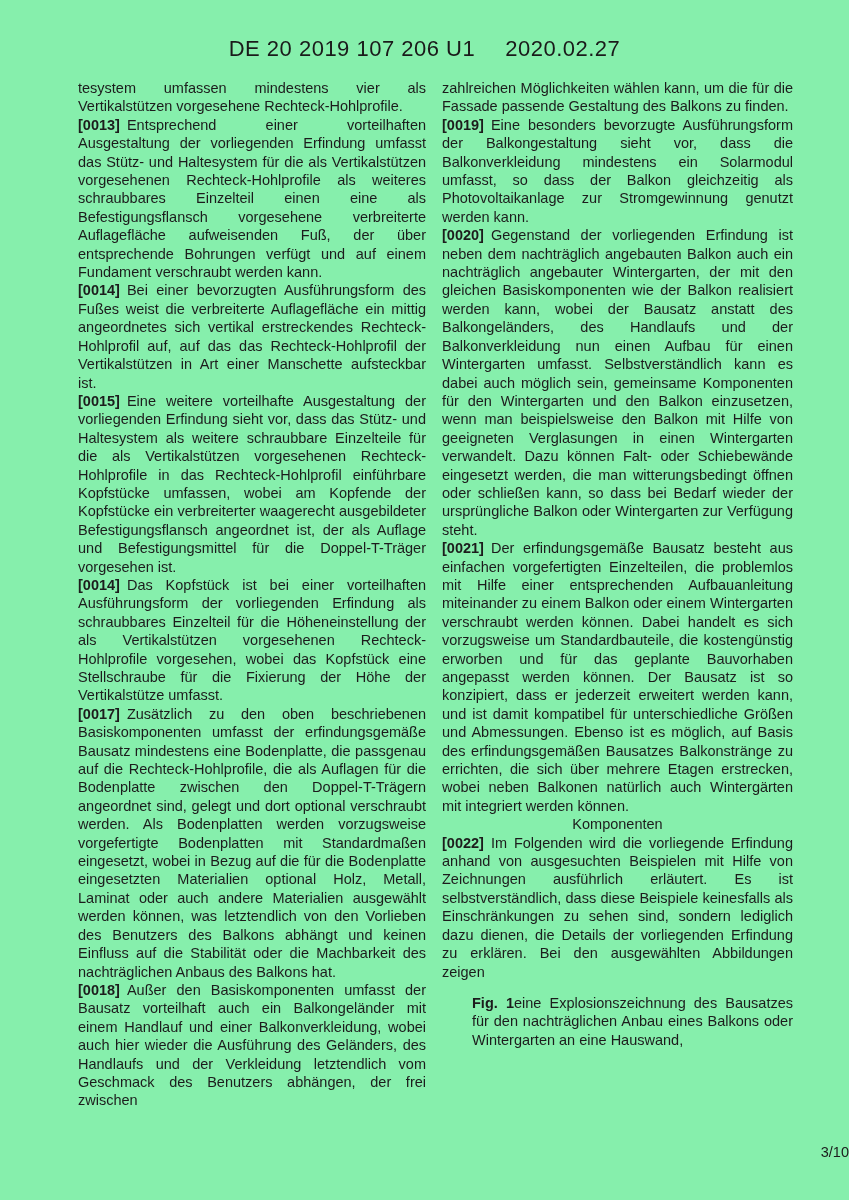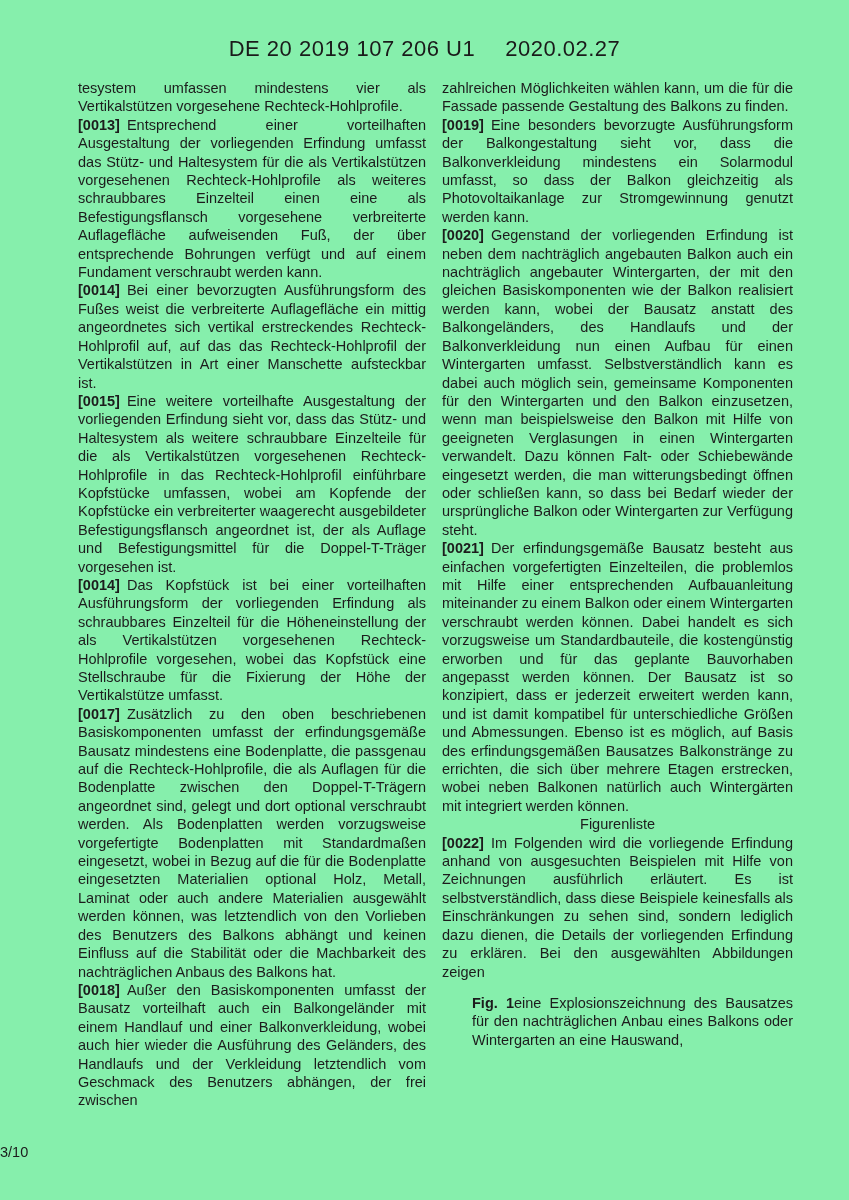--- a/index.html
+++ b/index.html
@@ -70,21 +70,21 @@
   }
   .para + .fig-item { margin-top: 13px; }
   .fig-label {
     font-weight: bold;
   }
   .footer {
     position: absolute;
     top: 1144px;
     left: 0;
     width: 100%;
-    text-align: left;
+    text-align: right;
     font-size: 14.5px;
     color: #1c1c1c;
   }
 </style>
 </head>
 <body>
 
 <div class="page">
 
   <div class="header">
@@ -102,21 +102,21 @@
       <p class="para"><b class="pnum">[0014]</b><span>Das Kopfstück ist bei einer vorteilhaften Ausführungsform der vorliegenden Erfindung als schraubbares Einzelteil für die Höheneinstellung der als Vertikalstützen vorgesehenen Rechteck-Hohlprofile vorgesehen, wobei das Kopfstück eine Stellschraube für die Fixierung der Höhe der Vertikalstütze umfasst.</span></p>
       <p class="para"><b class="pnum">[0017]</b><span>Zusätzlich zu den oben beschriebenen Basiskomponenten umfasst der erfindungsgemäße Bausatz mindestens eine Bodenplatte, die passgenau auf die Rechteck-Hohlprofile, die als Auflagen für die Bodenplatte zwischen den Doppel-T-Trägern angeordnet sind, gelegt und dort optional verschraubt werden. Als Bodenplatten werden vorzugsweise vorgefertigte Bodenplatten mit Standardmaßen eingesetzt, wobei in Bezug auf die für die Bodenplatte eingesetzten Materialien optional Holz, Metall, Laminat oder auch andere Materialien ausgewählt werden können, was letztendlich von den Vorlieben des Benutzers des Balkons abhängt und keinen Einfluss auf die Stabilität oder die Machbarkeit des nachträglichen Anbaus des Balkons hat.</span></p>
       <p class="para"><b class="pnum">[0018]</b><span>Außer den Basiskomponenten umfasst der Bausatz vorteilhaft auch ein Balkongeländer mit einem Handlauf und einer Balkonverkleidung, wobei auch hier wieder die Ausführung des Geländers, des Handlaufs und der Verkleidung letztendlich vom Geschmack des Benutzers abhängen, der frei zwischen</span></p>
     </div>
 
     <div class="col col-right">
       <p class="para"><span>zahlreichen Möglichkeiten wählen kann, um die für die Fassade passende Gestaltung des Balkons zu finden.</span></p>
       <p class="para"><b class="pnum">[0019]</b><span>Eine besonders bevorzugte Ausführungsform der Balkongestaltung sieht vor, dass die Balkonverkleidung mindestens ein Solarmodul umfasst, so dass der Balkon gleichzeitig als Photovoltaikanlage zur Stromgewinnung genutzt werden kann.</span></p>
       <p class="para"><b class="pnum">[0020]</b><span>Gegenstand der vorliegenden Erfindung ist neben dem nachträglich angebauten Balkon auch ein nachträglich angebauter Wintergarten, der mit den gleichen Basiskomponenten wie der Balkon realisiert werden kann, wobei der Bausatz anstatt des Balkongeländers, des Handlaufs und der Balkonverkleidung nun einen Aufbau für einen Wintergarten umfasst. Selbstverständlich kann es dabei auch möglich sein, gemeinsame Komponenten für den Wintergarten und den Balkon einzusetzen, wenn man beispielsweise den Balkon mit Hilfe von geeigneten Verglasungen in einen Wintergarten verwandelt. Dazu können Falt- oder Schiebewände eingesetzt werden, die man witterungsbedingt öffnen oder schließen kann, so dass bei Bedarf wieder der ursprüngliche Balkon oder Wintergarten zur Verfügung steht.</span></p>
       <p class="para"><b class="pnum">[0021]</b><span>Der erfindungsgemäße Bausatz besteht aus einfachen vorgefertigten Einzelteilen, die problemlos mit Hilfe einer entsprechenden Aufbauanleitung miteinander zu einem Balkon oder einem Wintergarten verschraubt werden können. Dabei handelt es sich vorzugsweise um Standardbauteile, die kostengünstig erworben und für das geplante Bauvorhaben angepasst werden können. Der Bausatz ist so konzipiert, dass er jederzeit erweitert werden kann, und ist damit kompatibel für unterschiedliche Größen und Abmessungen. Ebenso ist es möglich, auf Basis des erfindungsgemäßen Bausatzes Balkonstränge zu errichten, die sich über mehrere Etagen erstrecken, wobei neben Balkonen natürlich auch Wintergärten mit integriert werden können.</span></p>
-      <p class="para section-heading">Figurenliste</p>
+      <p class="para section-heading">Komponenten</p>
       <p class="para"><b class="pnum">[0022]</b><span>Im Folgenden wird die vorliegende Erfindung anhand von ausgesuchten Beispielen mit Hilfe von Zeichnungen ausführlich erläutert. Es ist selbstverständlich, dass diese Beispiele keinesfalls als Einschränkungen zu sehen sind, sondern lediglich dazu dienen, die Details der vorliegenden Erfindung zu erklären. Bei den ausgewählten Abbildungen zeigen</span></p>
       <p class="para fig-item"><b class="fig-label">Fig. 1</b><span>eine Explosionszeichnung des Bausatzes für den nachträglichen Anbau eines Balkons oder Wintergarten an eine Hauswand,</span></p>
 
     </div>
 
   </div>
 
   <div class="footer">
     <span>3/10</span>
   </div>

